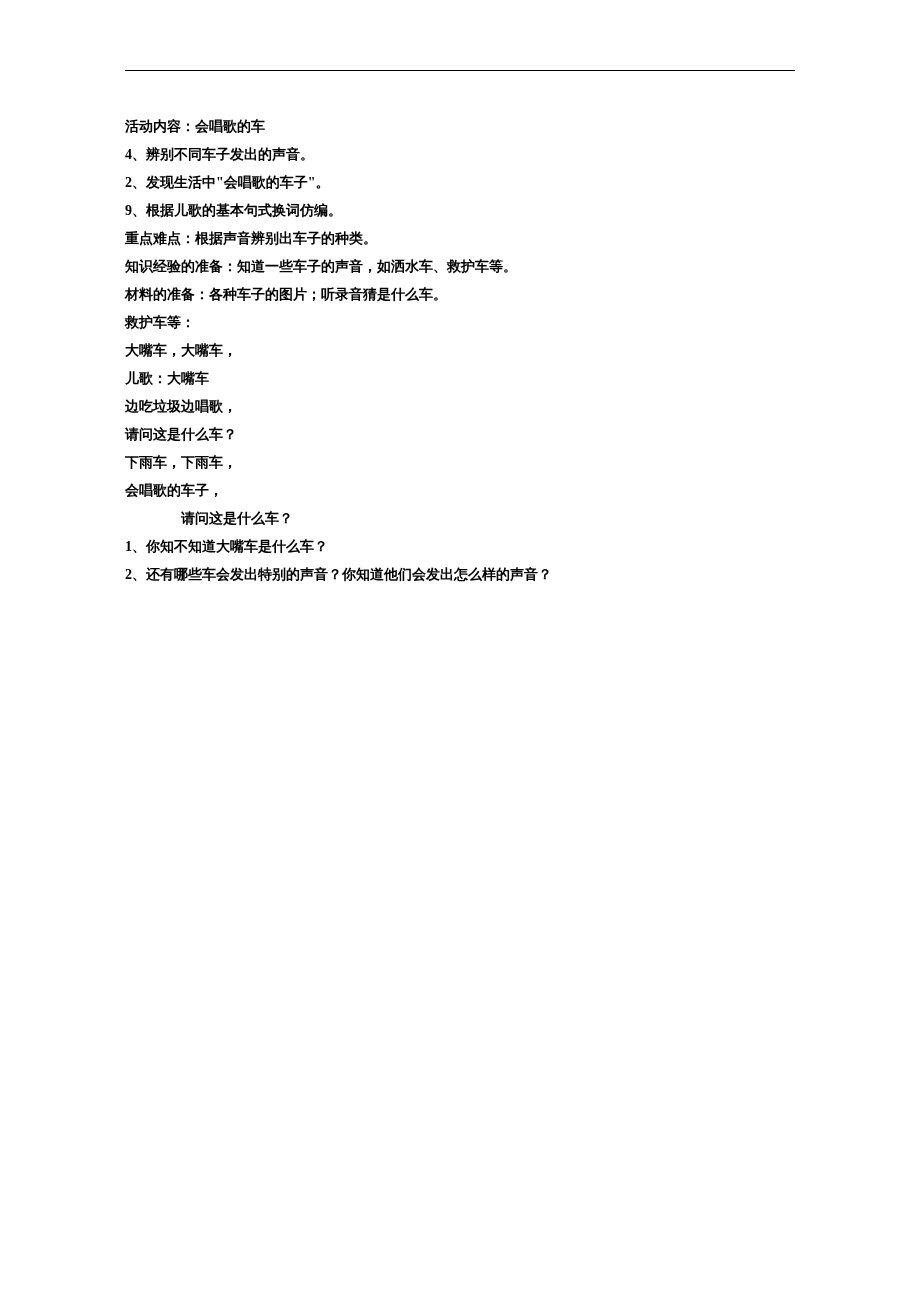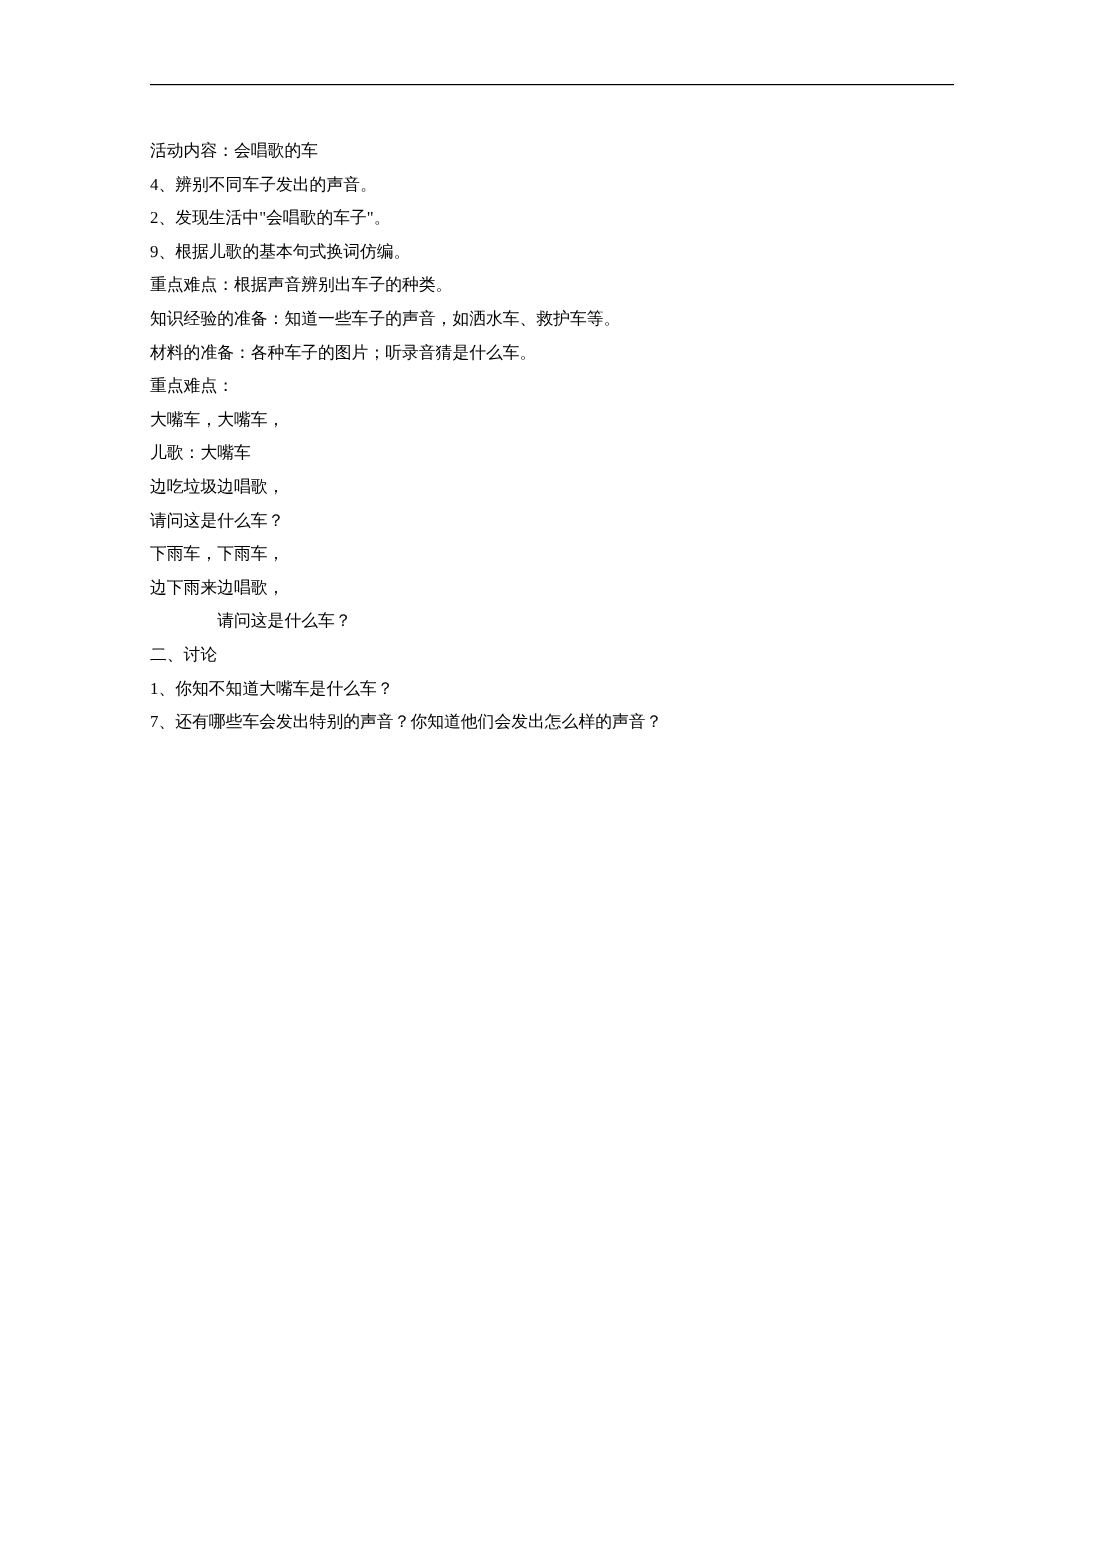--- a/index.html
+++ b/index.html
@@ -1,18 +1,19 @@
 <!DOCTYPE html>
 <html><head>
 <meta charset="utf-8">
 <style>
   * {
     margin: 0;
     padding: 0;
     box-sizing: border-box;
+    font-weight: bold;
   }
   body {
     width: 920px;
     height: 1302px;
     background: #ffffff;
     font-family: "SimSun", "宋体", serif;
     font-size: 14px;
     color: #000000;
     position: relative;
   }
@@ -37,25 +38,24 @@
 <div class="page">
   <div class="top-rule"></div>
   <div id="content">
       <div class="line">活动内容：会唱歌的车</div>
       <div class="line">4、辨别不同车子发出的声音。</div>
       <div class="line">2、发现生活中"会唱歌的车子"。</div>
       <div class="line">9、根据儿歌的基本句式换词仿编。</div>
       <div class="line">重点难点：根据声音辨别出车子的种类。</div>
       <div class="line">知识经验的准备：知道一些车子的声音，如洒水车、救护车等。</div>
       <div class="line">材料的准备：各种车子的图片；听录音猜是什么车。</div>
-      <div class="line">重点难点：</div>
+      <div class="line">救护车等：</div>
       <div class="line">大嘴车，大嘴车，</div>
       <div class="line">儿歌：大嘴车</div>
       <div class="line">边吃垃圾边唱歌，</div>
       <div class="line">请问这是什么车？</div>
       <div class="line">下雨车，下雨车，</div>
-      <div class="line">边下雨来边唱歌，</div>
+      <div class="line">会唱歌的车子，</div>
       <div class="line indent">请问这是什么车？</div>
-      <div class="line">二、讨论</div>
       <div class="line">1、你知不知道大嘴车是什么车？</div>
-      <div class="line">7、还有哪些车会发出特别的声音？你知道他们会发出怎么样的声音？</div>
+      <div class="line">2、还有哪些车会发出特别的声音？你知道他们会发出怎么样的声音？</div>
     </div>
 </div>
 
 </body></html>

